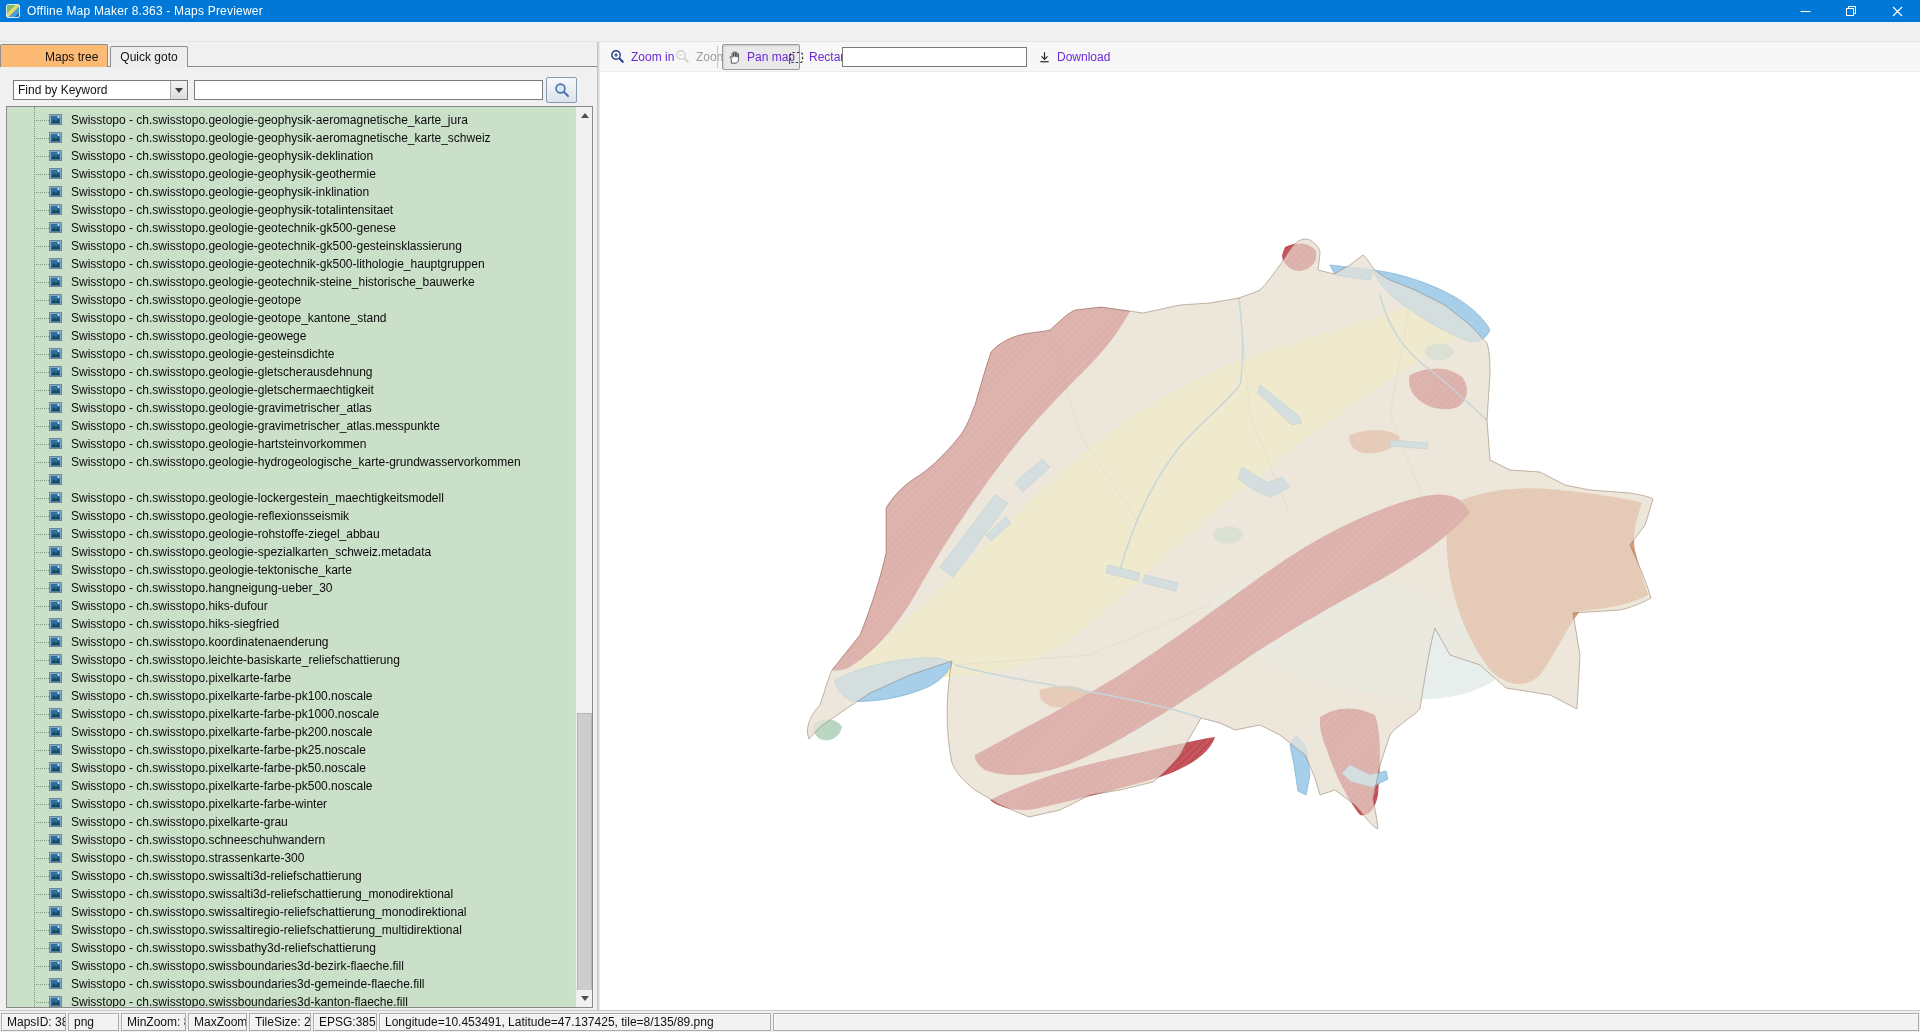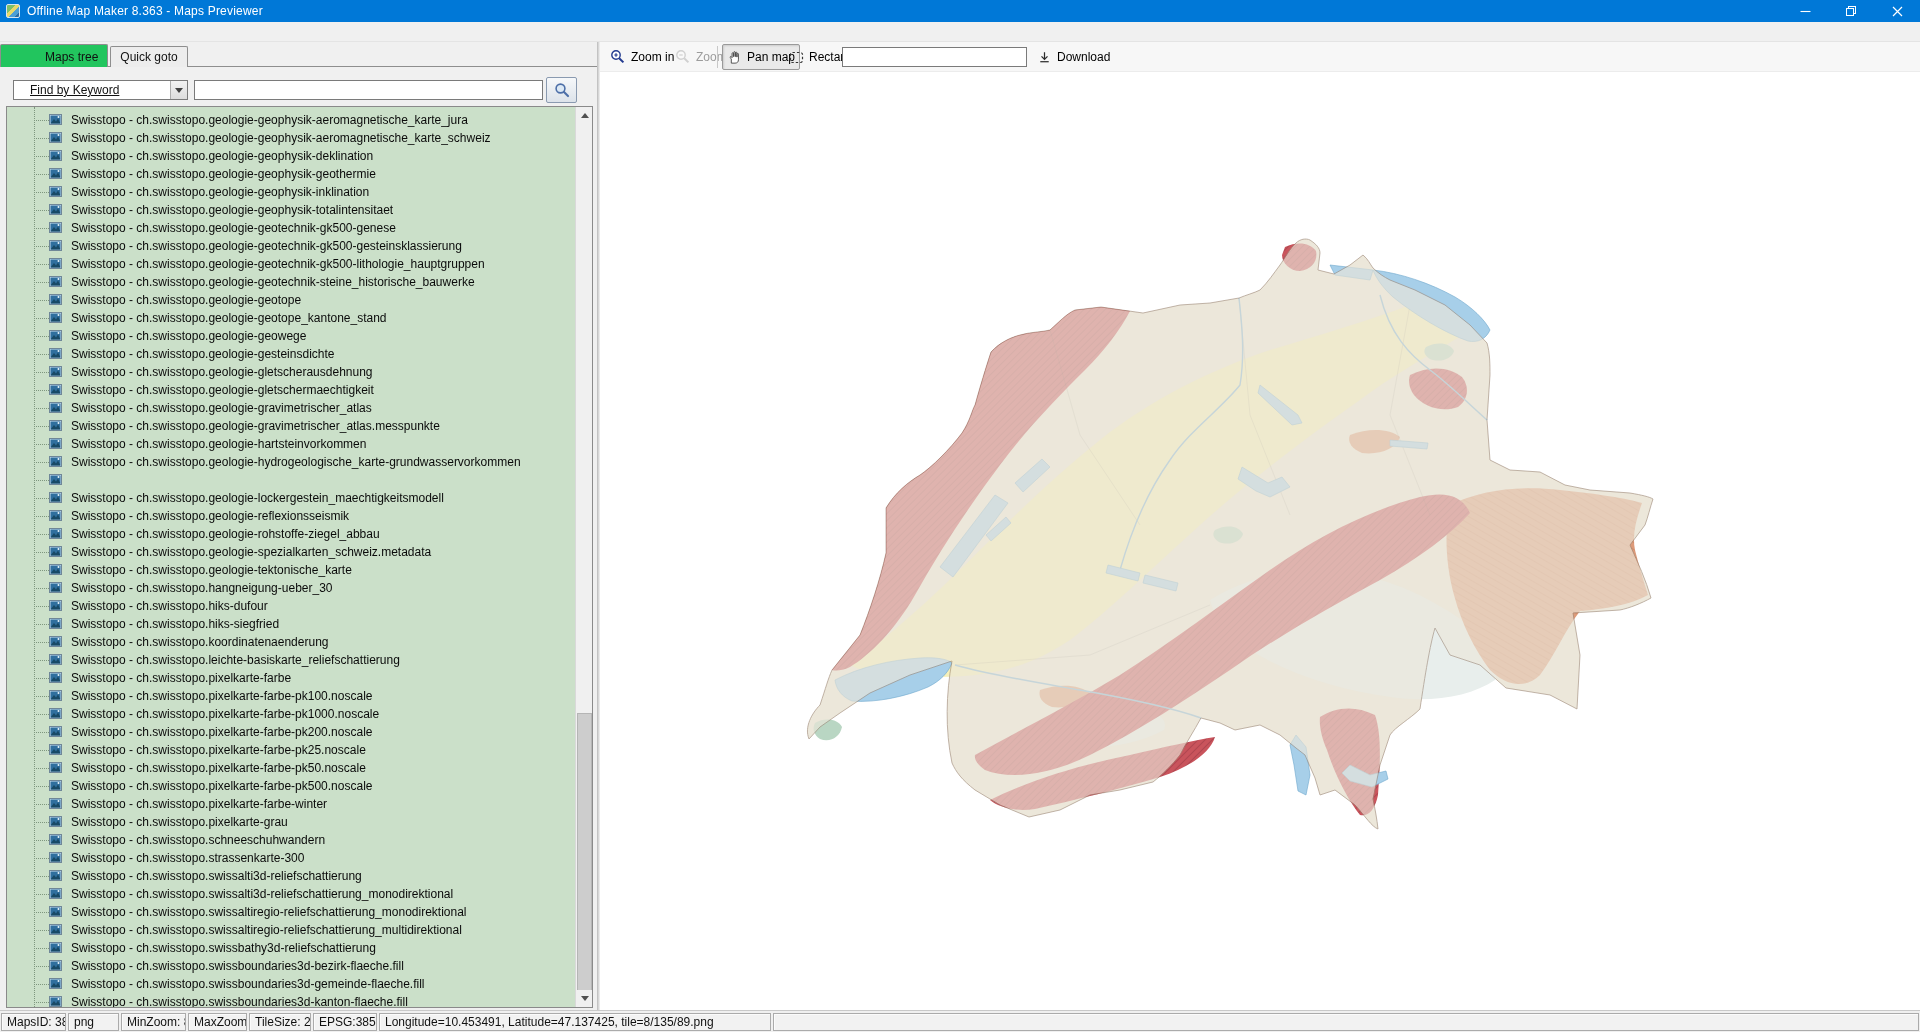--- a/index.html
+++ b/index.html
@@ -33,27 +33,27 @@
 
   
   #left-panel{ position:absolute; left:0; top:42px; width:597px; height:968px;
     background:var(--c-panel-bg,#f0f0f0); }
   #splitter{ position:absolute; left:597px; top:42px; width:3px; height:968px;
     background:linear-gradient(90deg,#b9b9b9,#f4f4f4); }
 
   #tab-bar{ position:absolute; left:0; top:2px; height:23px; display:flex; align-items:flex-end; z-index:2; }
   .tab{ border:1px solid #8e8e8e; border-bottom:none; background:#ededed;
     padding:3px 9px 3px 9px; margin-right:2px; border-radius:2px 2px 0 0; position:relative; }
-  .tab.active{ background:#22c55e; padding-top:5px; z-index:3; box-shadow:0 1px 0 #f0f0f0;padding-left:44px; }
+  .tab.active{ background:#fdba74; padding-top:5px; z-index:3; box-shadow:0 1px 0 #f0f0f0;padding-left:44px; }
   #tab-underline{ position:absolute; left:0; top:24px; width:597px; height:1px; background:#8e8e8e; z-index:1; }
 
   #search-row{ position:absolute; left:0; top:33px; width:597px; height:30px; }
   #search-mode{ position:absolute; left:13px; top:5px; width:175px; height:20px;
     background:#fff; border:1px solid #7a7a7a; display:flex; align-items:center; }
-  #search-mode .val{ flex:1; padding-left:16px; white-space:nowrap; overflow:hidden;text-decoration:underline; }
+  #search-mode .val{ flex:1; padding-left:4px; white-space:nowrap; overflow:hidden; }
   #combo-arrow{ width:17px; height:18px; border-left:1px solid #adadad;
     background:linear-gradient(#f2f2f2,#dcdcdc); display:flex; align-items:center; justify-content:center; }
   #combo-arrow::after{ content:""; border:4px solid transparent; border-top:5px solid #404040; margin-top:5px; }
   #search-input{ position:absolute; left:194px; top:5px; width:349px; height:20px;
     border:1px solid #7a7a7a; background:#fff; font:inherit; padding:0 4px; }
   #search-btn{ position:absolute; left:546px; top:2px; width:31px; height:26px;
     border:1px solid #8a9ab0; border-radius:2px;
     background:linear-gradient(#f6f8fa,#dde3ea); display:flex; align-items:center; justify-content:center; }
 
   #tree-box{ position:absolute; left:6px; top:64px; width:587px; height:902px;
@@ -78,21 +78,21 @@
   .sb-btn.up::after{ content:""; border:4px solid transparent; border-bottom:5px solid #505050; margin-bottom:4px;}
   .sb-btn.down::after{ content:""; border:4px solid transparent; border-top:5px solid #505050; margin-top:4px;}
   #sb-thumb{ position:absolute; left:1px; width:15px; top:606px; height:278px;
     background:#cdcdcd; border:1px solid #b5b5b5; }
 
   
   #right-panel{ position:absolute; left:600px; top:42px; width:1320px; height:968px; background:#fff; }
   #map-toolbar{ position:absolute; left:0; top:0; width:1320px; height:30px;
     background:#f7f7f7; border-bottom:1px solid #ececec; }
   .tool-btn{ position:absolute; top:2px; height:26px; display:flex; align-items:center;
-    gap:5px; padding:0 4px; border:1px solid transparent; border-radius:2px; color:#000000; }
+    gap:5px; padding:0 4px; border:1px solid transparent; border-radius:2px; color:#6d28d9; }
   .tool-btn svg{ display:block; }
   .tool-btn.disabled{ color:#9c9c9c; }
   .tool-btn.pressed{ background:#e9e9e9; border-color:#9a9a9a;
     box-shadow:inset 1px 1px 2px rgba(0,0,0,.12); }
   #tb-sep{ position:absolute; left:117px; top:4px; width:1px; height:22px; background:#c8c8c8; }
   #coord-input{ position:absolute; left:242px; top:5px; width:185px; height:20px;
     border:1px solid #7a7a7a; background:#fff; font:inherit; padding:0 4px; }
 
   #map-area{ position:absolute; left:0; top:30px; width:1320px; height:938px;
     background:#fff; cursor:grab; }

